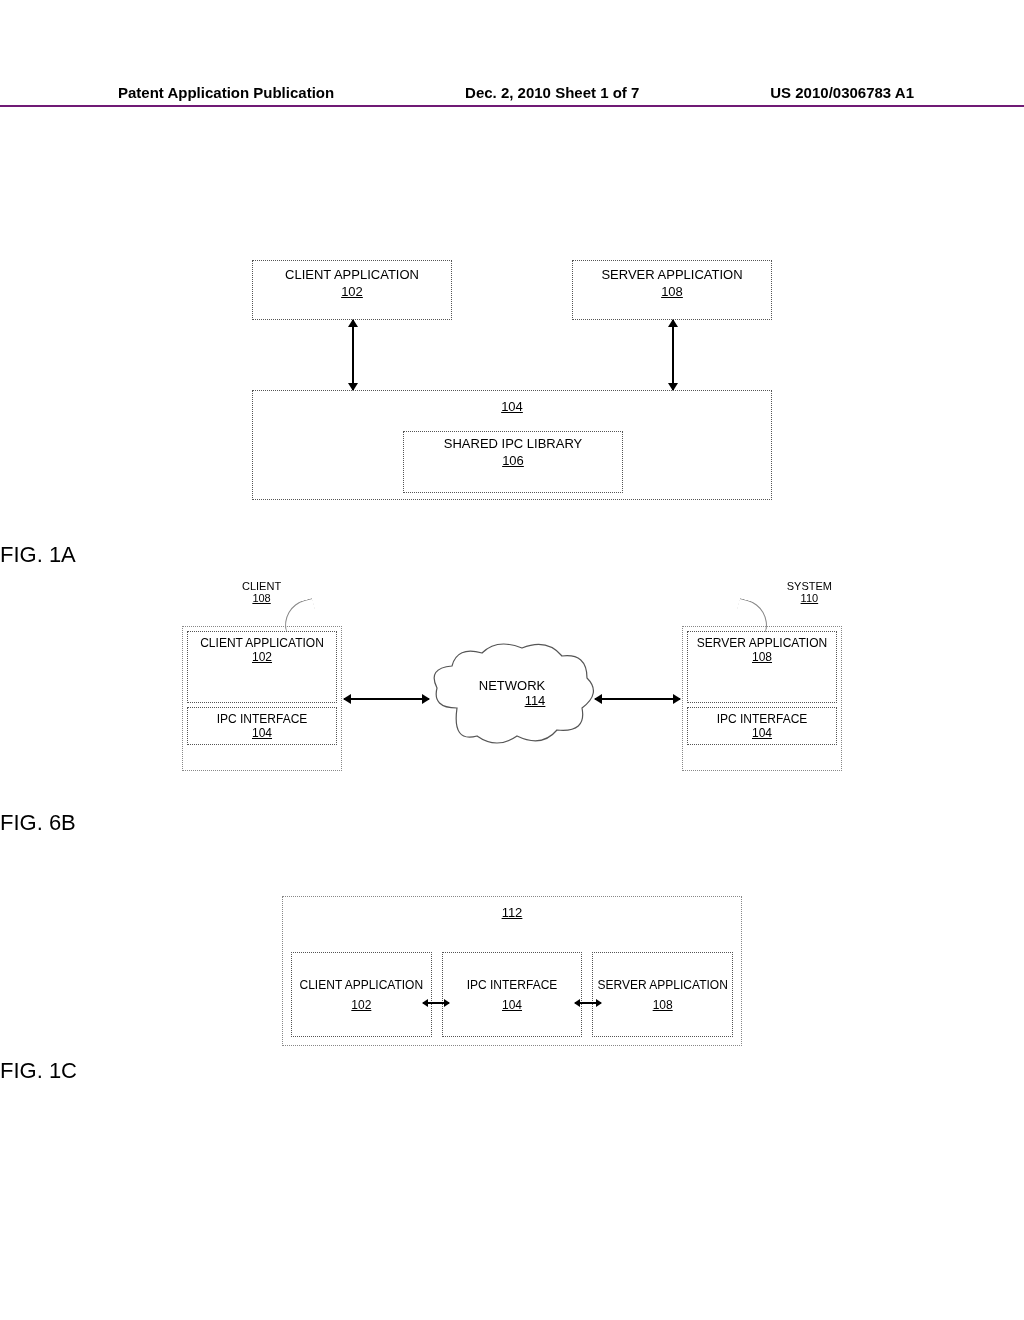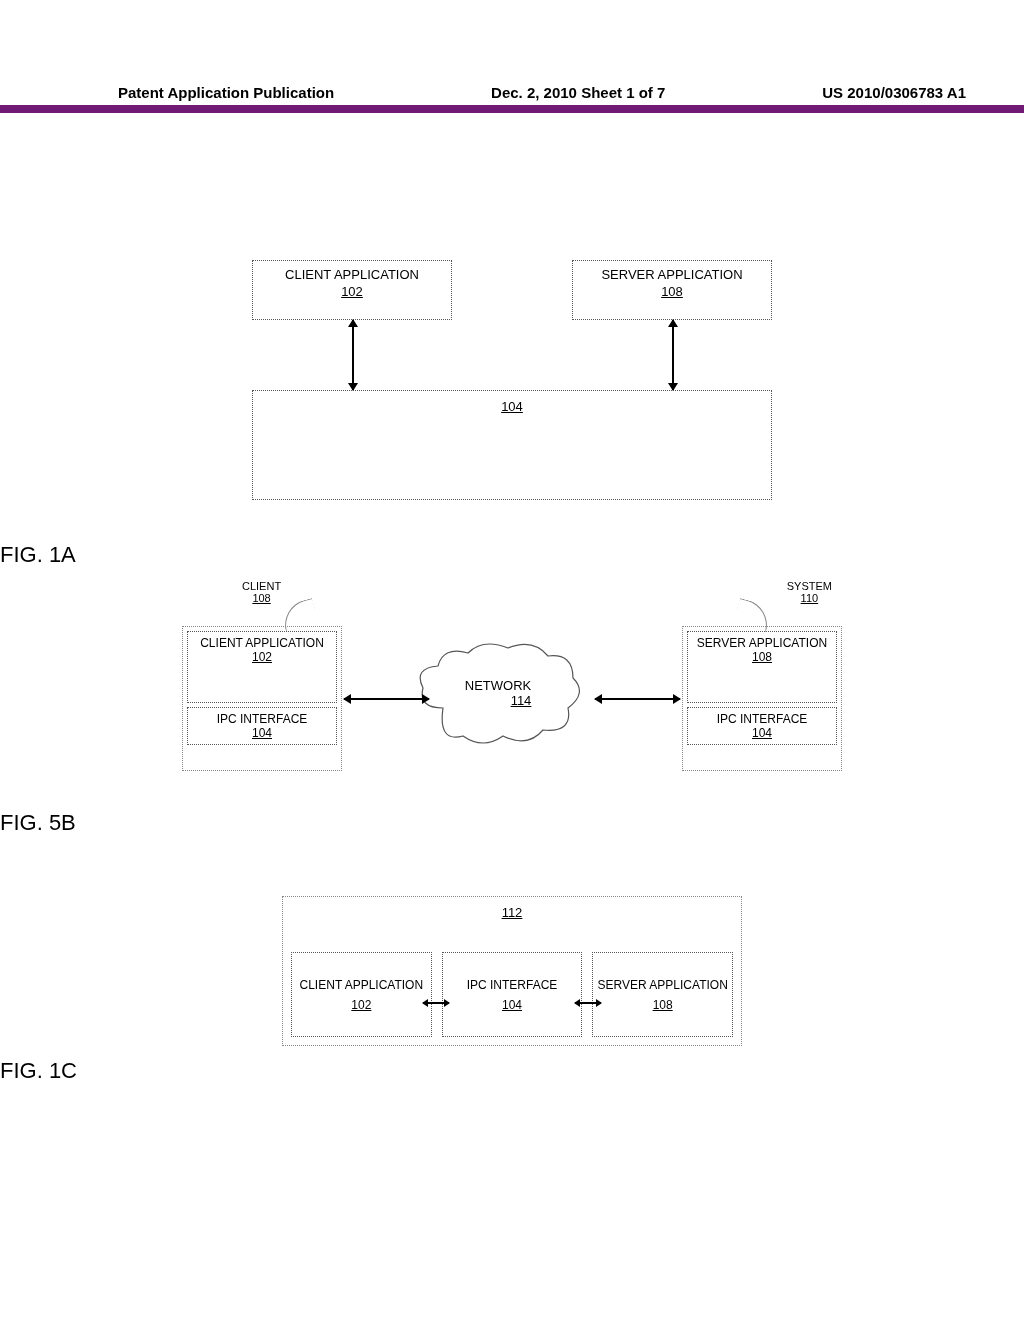--- a/index.html
+++ b/index.html
@@ -9,22 +9,22 @@
     background: #fff;
     font-family: Arial, Helvetica, sans-serif;
     color: #000;
     position: relative;
   }
   .header {
     position: absolute;
     top: 84px;
     left: 0;
     width: 100%;
-    border-bottom: 8px solid #701a75;
-    padding: 0 58px 4px 118px;
+    border-bottom: 2px solid #701a75;
+    padding: 0 110px 4px 118px;
     display: flex;
     justify-content: space-between;
     font-size: 15px;
     font-weight: bold;
   }
   .page {
     position: absolute;
     top: 120px;
     left: 0;
     width: 100%;
@@ -91,21 +91,21 @@
   .c2 { right: 72px; top: 4px; transform: scaleX(-1) rotate(-15deg); }
 
   .host { position: absolute; border: 1px dotted #888; width: 160px; height: 145px; }
   .host-l { left: 0; top: 28px; }
   .host-r { right: 0; top: 28px; }
   .hbox { border: 1px dotted #555; margin: 4px; text-align: center; font-size: 12px; padding: 4px 0; }
   .hbox .num { text-decoration: underline; }
 
   .cloud {
     position: absolute;
-    left: 241px; top: 50px;
+    left: 255px; top: 50px;
     width: 150px; height: 95px;
     text-align: center;
     font-size: 13px;
     padding-top: 30px;
   }
   .cloud .num { text-decoration: underline; margin-left: 46px; }
   .cloud svg { position: absolute; left: -10px; top: -10px; width: 170px; height: 115px; }
 
   .dbl-arrow-h {
     position: absolute;
@@ -172,20 +172,24 @@
       <span class="num">102</span>
     </div>
     <div class="box b-server">
       <div>SERVER APPLICATION</div>
       <span class="num">108</span>
     </div>
     <div class="dbl-arrow-v a1"></div>
     <div class="dbl-arrow-v a2"></div>
     <div class="box b-ipc">
       <span class="num">104</span>
+      <div class="b-lib">
+        <div>SHARED IPC LIBRARY</div>
+        <span class="num">106</span>
+      </div>
     </div>
   </div>
   <div class="fig-label">FIG. 1A</div>
 
   <div class="fig1b">
     <div class="tag tag-client">
       <div>CLIENT</div>
       <span class="num">108</span>
     </div>
     <div class="curve c1"></div>
@@ -223,21 +227,21 @@
       <div class="hbox" style="height:72px">
         <div>SERVER APPLICATION</div>
         <span class="num">108</span>
       </div>
       <div class="hbox">
         <div>IPC INTERFACE</div>
         <span class="num">104</span>
       </div>
     </div>
   </div>
-  <div class="fig-label">FIG. 5B</div>
+  <div class="fig-label">FIG. 6B</div>
 
   <div class="fig1c">
     <span class="num">112</span>
     <div class="row">
       <div class="cbox">
         <div>CLIENT APPLICATION</div>
         <span class="num">102</span>
       </div>
       <div class="cbox">
         <div>IPC INTERFACE</div>

